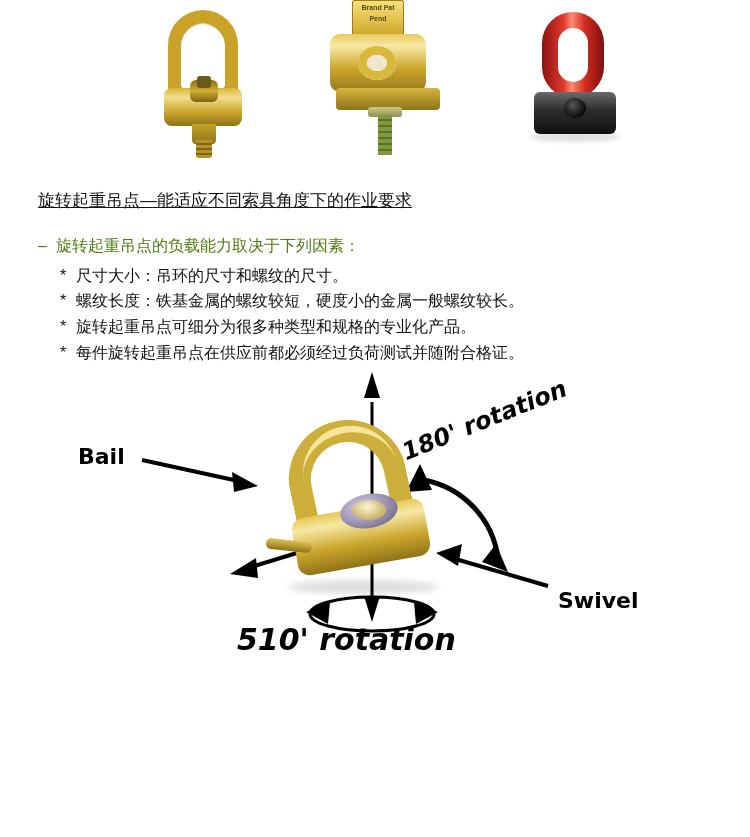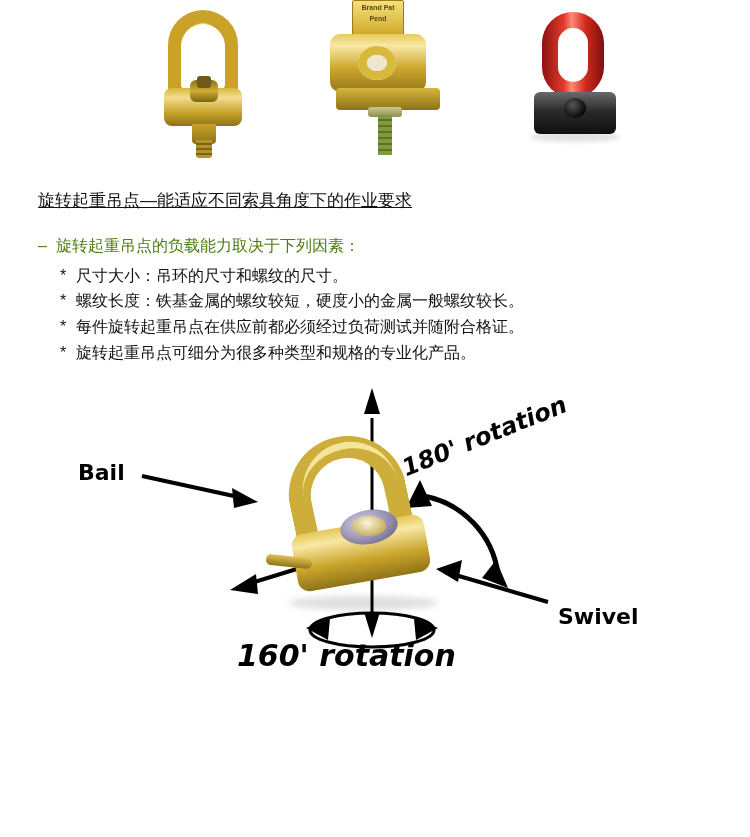--- a/index.html
+++ b/index.html
@@ -220,21 +220,21 @@
     font-size: 17px;
     margin-top: 22px;
     color: #111;
   }
 
   
   .diagram {
     position: relative;
     width: 688px;
     height: 330px;
-    margin-top: 22px;
+    margin-top: 6px;
     text-align: center;
   }
   .diagram svg { position: absolute; left: 0; top: 0; }
   .dlabel {
     position: absolute;
     font-family: "DejaVu Sans", sans-serif;
     font-weight: bold;
     color: #000;
   }
   .lbl-bail { left: 78px; top: 72px; font-size: 22px; }
@@ -353,24 +353,24 @@
   </div>
 
   <ul class="sub-list">
     <li>
       <span class="star">*</span><span>尺寸大小：吊环的尺寸和螺纹的尺寸。</span>
     </li>
     <li>
       <span class="star">*</span><span>螺纹长度：铁基金属的螺纹较短，硬度小的金属一般螺纹较长。</span>
     </li>
     <li>
-      <span class="star">*</span><span>每件旋转起重吊点在供应前都必须经过负荷测试并随附合格证。</span>
+      <span class="star">*</span><span>旋转起重吊点可细分为很多种类型和规格的专业化产品。</span>
     </li>
     <li>
-      <span class="star">*</span><span>旋转起重吊点可细分为很多种类型和规格的专业化产品。</span>
+      <span class="star">*</span><span>每件旋转起重吊点在供应前都必须经过负荷测试并随附合格证。</span>
     </li>
   </ul>
 
 
 </div>
 
 <div class="diagram">
 
   <svg width="750" height="330" viewBox="0 0 750 330">
 
@@ -402,15 +402,15 @@
     <div class="d-bail-sheen"></div>
     <div class="d-body"></div>
     <div class="d-pin"></div>
     <div class="d-hub"></div>
     <div class="d-hub2"></div>
   </div>
 
   <div class="dlabel lbl-bail">Bail</div>
   <div class="dlabel lbl-swivel">Swivel</div>
   <div class="dlabel lbl-180">180' rotation</div>
-  <div class="dlabel lbl-360">160' rotation</div>
+  <div class="dlabel lbl-360">510' rotation</div>
 
 </div>
 
 </body></html>

